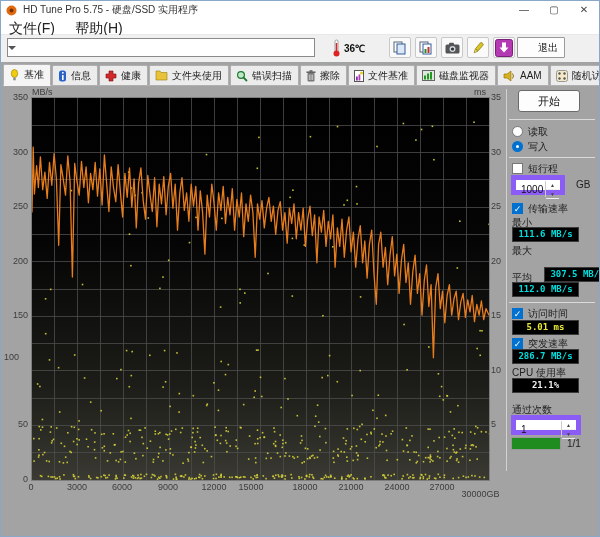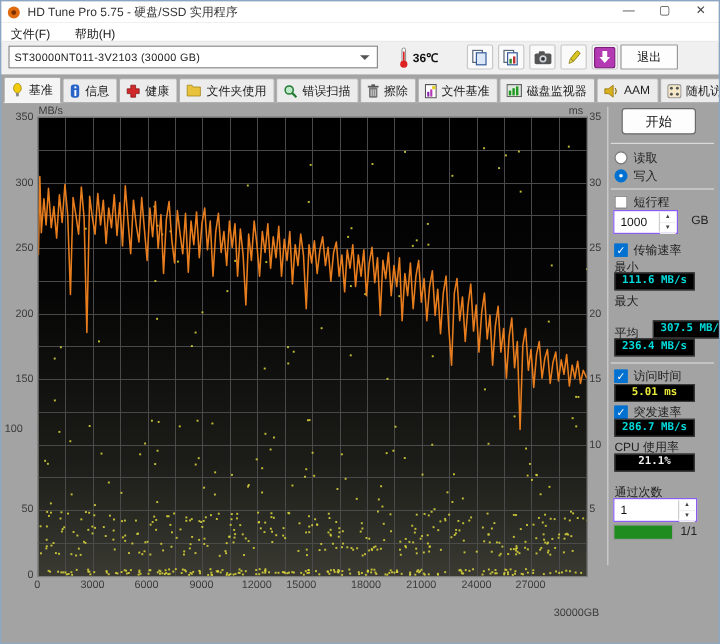--- a/index.html
+++ b/index.html
@@ -2,46 +2,46 @@
 <html><head>
 <meta charset="utf-8">
 <style>
   html,body{margin:0;padding:0;background:#dcdcdc;font-family:"Liberation Sans",sans-serif;}
   .window{position:relative;width:600px;height:537px;background:#a3a3a3;border:1px solid #89a8c8;box-sizing:border-box;overflow:hidden;padding-left:40px;}
   .titlebar{position:absolute;left:0;top:0;width:100%;height:18px;background:#ffffff;display:flex;align-items:center;}
   .app-icon{margin-left:5px;display:inline-flex;}
   .title{font-size:10px;color:#333;margin-left:6px;flex:1;white-space:nowrap;}
   .winbtn{width:30px;text-align:center;font-size:10px;color:#444;line-height:18px;cursor:default;}
   .menubar{position:absolute;left:0;top:18px;width:100%;height:15px;background:#ffffff;border-bottom:1px solid #e8e8e8;}
-  .menu-item{display:inline-block;font-size:10px;color:#222;padding:1px 8px;}
+  .menu-item{display:inline-block;font-size:14px;color:#222;padding:1px 8px;}
   .toolbar{position:absolute;left:0;top:34px;width:100%;height:27px;background:#f0f0f0;}
   .drive-select{position:absolute;left:6px;top:3px;width:308px;height:19px;background:#fff;border:1px solid #8a8a8a;font-size:9px;color:#222;display:flex;align-items:center;box-sizing:border-box;}
   .drive-select span.val{margin-left:4px;flex:1;letter-spacing:0.3px;}
   .caret{width:0;height:0;border-left:4px solid transparent;border-right:4px solid transparent;border-top:4px solid #555;margin-right:6px;}
   .thermo{position:absolute;left:330px;top:3px;}
   .temp{position:absolute;left:343px;top:6px;font-size:10px;font-weight:bold;color:#111;}
   .tool-ico{position:absolute;top:2px;width:22px;height:21px;border:1px solid #c8c8c8;background:#fafafa;border-radius:2px;display:flex;align-items:center;justify-content:center;box-sizing:border-box;}
-  .exit-btn{position:absolute;left:516px;top:2px;width:48px;height:21px;background:#fdfdfd;border:1px solid #9a9a9a;font-size:10px;color:#111;font-family:inherit;border-radius:1px;}
+  .exit-btn{position:absolute;left:516px;top:2px;width:48px;height:21px;background:#fdfdfd;border:1px solid #9a9a9a;font-size:10px;color:#111;font-family:inherit;border-radius:1px;text-align:right;}
   .tabbar{position:absolute;left:2px;top:62px;width:596px;height:22px;border-bottom:1px solid #b0b0b0;display:flex;align-items:flex-end;}
   .tab{display:inline-flex;align-items:center;gap:4px;font-size:10px;color:#222;background:#ececec;border:1px solid #b0b0b0;border-bottom:none;border-radius:2px 2px 0 0;padding:3px 6px 3px 5px;margin-right:1px;height:20px;box-sizing:border-box;white-space:nowrap;}
   .tab.active{background:#f5f5f5;height:22px;margin-bottom:-1px;border-bottom:1px solid #f5f5f5;}
   
   .plot{position:absolute;left:30px;top:96px;width:457px;height:382px;background:linear-gradient(180deg,#000 0%,#050505 38%,#1c1c18 75%,#3a3a33 100%);border:1px solid #7d7d7d;box-sizing:content-box;}
   .axis-lab{position:absolute;font-size:9px;color:#3c3c3c;}
   .unit-lab{position:absolute;font-size:9px;color:#3c3c3c;}
   
   .vline{position:absolute;left:505px;top:88px;width:1px;height:382px;background:#d2d2d2;}
   .sep{position:absolute;left:508px;width:86px;height:1px;background:#dadada;}
   .start-btn{position:absolute;left:517px;top:89px;width:62px;height:22px;background:#fdfdfd;border:1px solid #6a6a6a;border-radius:3px;font-size:11px;color:#111;font-family:inherit;}
   .pl{position:absolute;font-size:10px;color:#222;white-space:nowrap;}
   .radio{position:absolute;width:11px;height:11px;border-radius:50%;border:1px solid #777;background:#fff;box-sizing:border-box;}
   .radio.on{border:4px solid #0071d1;}
   .chk{position:absolute;width:11px;height:11px;border:1px solid #777;background:#fff;box-sizing:border-box;font-size:9px;line-height:10px;text-align:center;color:#fff;}
   .chk.on{background:#0071d1;border-color:#0071d1;}
-  .numin{position:absolute;height:20px;background:#fff;border:1px solid #8b5cf6;box-sizing:border-box;font-size:10px;color:#111;}
+  .numin{position:absolute;height:20px;background:#fff;border:5px solid #8b5cf6;box-sizing:border-box;font-size:10px;color:#111;}
   .numin .nval{position:absolute;left:5px;top:4px;}
   .spin{position:absolute;right:1px;top:1px;width:13px;height:16px;border-left:1px solid #ccc;display:flex;flex-direction:column;}
   .spin span{flex:1;font-size:5px;line-height:8px;text-align:center;color:#444;border-bottom:1px solid #eee;}
   .vbox{position:absolute;left:511px;width:67px;height:15px;background:#000;border:1px solid #3a3a3a;box-sizing:border-box;font-family:"DejaVu Sans Mono",monospace;font-size:9px;font-weight:bold;text-align:center;line-height:13px;}
   .cyan{color:#00dcdc;} .yellow{color:#e8e83a;} .white{color:#f0f0f0;}
   .pbar{position:absolute;left:510px;top:436px;width:50px;height:13px;border:1px solid #999;background:#fff;box-sizing:border-box;}
   .pfill{height:100%;background:#1f8c1f;}
 </style>
 </head>
 <body>
@@ -61,21 +61,20 @@
     <span class="winbtn">✕</span>
   </div>
 
   <div class="menubar">
     <span class="menu-item">文件(F)</span>
     <span class="menu-item">帮助(H)</span>
   </div>
 
   <div class="toolbar">
     <div class="drive-select">
-      <span class="val">ST30000NT011-3V2103 (30000 GB)</span>
       <span class="caret"></span>
     </div>
     <span class="thermo">
       <svg width="10" height="20">
           <rect x="4" y="2" width="3" height="12" rx="1.5" fill="#fff" stroke="#888" stroke-width="0.8"></rect>
           <rect x="4.8" y="5" width="1.4" height="9" fill="#d22"></rect>
           <circle cx="5.5" cy="15.5" r="3" fill="#d22"></circle>
         </svg>
     </span>
     <span class="temp">36℃</span>
@@ -901,21 +900,21 @@
       <span class="axis-lab" style="left:30px;top:481px;transform:translateX(-50%);">0</span>
       <span class="axis-lab" style="left:76px;top:481px;transform:translateX(-50%);">3000</span>
       <span class="axis-lab" style="left:121px;top:481px;transform:translateX(-50%);">6000</span>
       <span class="axis-lab" style="left:167px;top:481px;transform:translateX(-50%);">9000</span>
       <span class="axis-lab" style="left:213px;top:481px;transform:translateX(-50%);">12000</span>
       <span class="axis-lab" style="left:250px;top:481px;transform:translateX(-50%);">15000</span>
       <span class="axis-lab" style="left:304px;top:481px;transform:translateX(-50%);">18000</span>
       <span class="axis-lab" style="left:350px;top:481px;transform:translateX(-50%);">21000</span>
       <span class="axis-lab" style="left:396px;top:481px;transform:translateX(-50%);">24000</span>
       <span class="axis-lab" style="left:441px;top:481px;transform:translateX(-50%);">27000</span>
-      <span class="axis-lab" style="left:487px;top:504px;transform:translateX(-70%);">30000GB</span>
+      <span class="axis-lab" style="left:487px;top:488px;transform:translateX(-70%);">30000GB</span>
     </div>
 
   <div class="vline"></div>
 
   <button class="start-btn">开始</button>
   <div class="sep" style="top:118px;"></div>
 
   <span class="radio" style="left:511px;top:125px;" id="radio-read"></span>
   <span class="pl" style="left:527px;top:124px;">读取</span>
   <span class="radio on" style="left:511px;top:140px;" id="radio-write"></span>
@@ -934,21 +933,21 @@
   <span class="pl" style="left:575px;top:178px;">GB</span>
 
   <span class="chk on" style="left:511px;top:202px;" id="chk-transfer">✓</span>
   <span class="pl" style="left:527px;top:201px;">传输速率</span>
 
   <span class="pl" style="left:511px;top:215px;">最小</span>
   <div class="vbox cyan" style="top:226px;">111.6 MB/s</div>
   <span class="pl" style="left:511px;top:243px;">最大</span>
   <div class="vbox cyan" style="top:266px;margin-left:32px;">307.5 MB/s</div>
   <span class="pl" style="left:511px;top:270px;">平均</span>
-  <div class="vbox cyan" style="top:281px;">236.4 MB/s</div>
+  <div class="vbox cyan" style="top:281px;">112.0 MB/s</div>
   <div class="sep" style="top:301px;"></div>
 
   <span class="chk on" style="left:511px;top:307px;" id="chk-access">✓</span>
   <span class="pl" style="left:527px;top:306px;">访问时间</span>
   <div class="vbox yellow" style="top:319px;">5.01 ms</div>
 
   <span class="chk on" style="left:511px;top:337px;" id="chk-burst">✓</span>
   <span class="pl" style="left:527px;top:336px;">突发速率</span>
   <div class="vbox cyan" style="top:348px;">286.7 MB/s</div>
 

